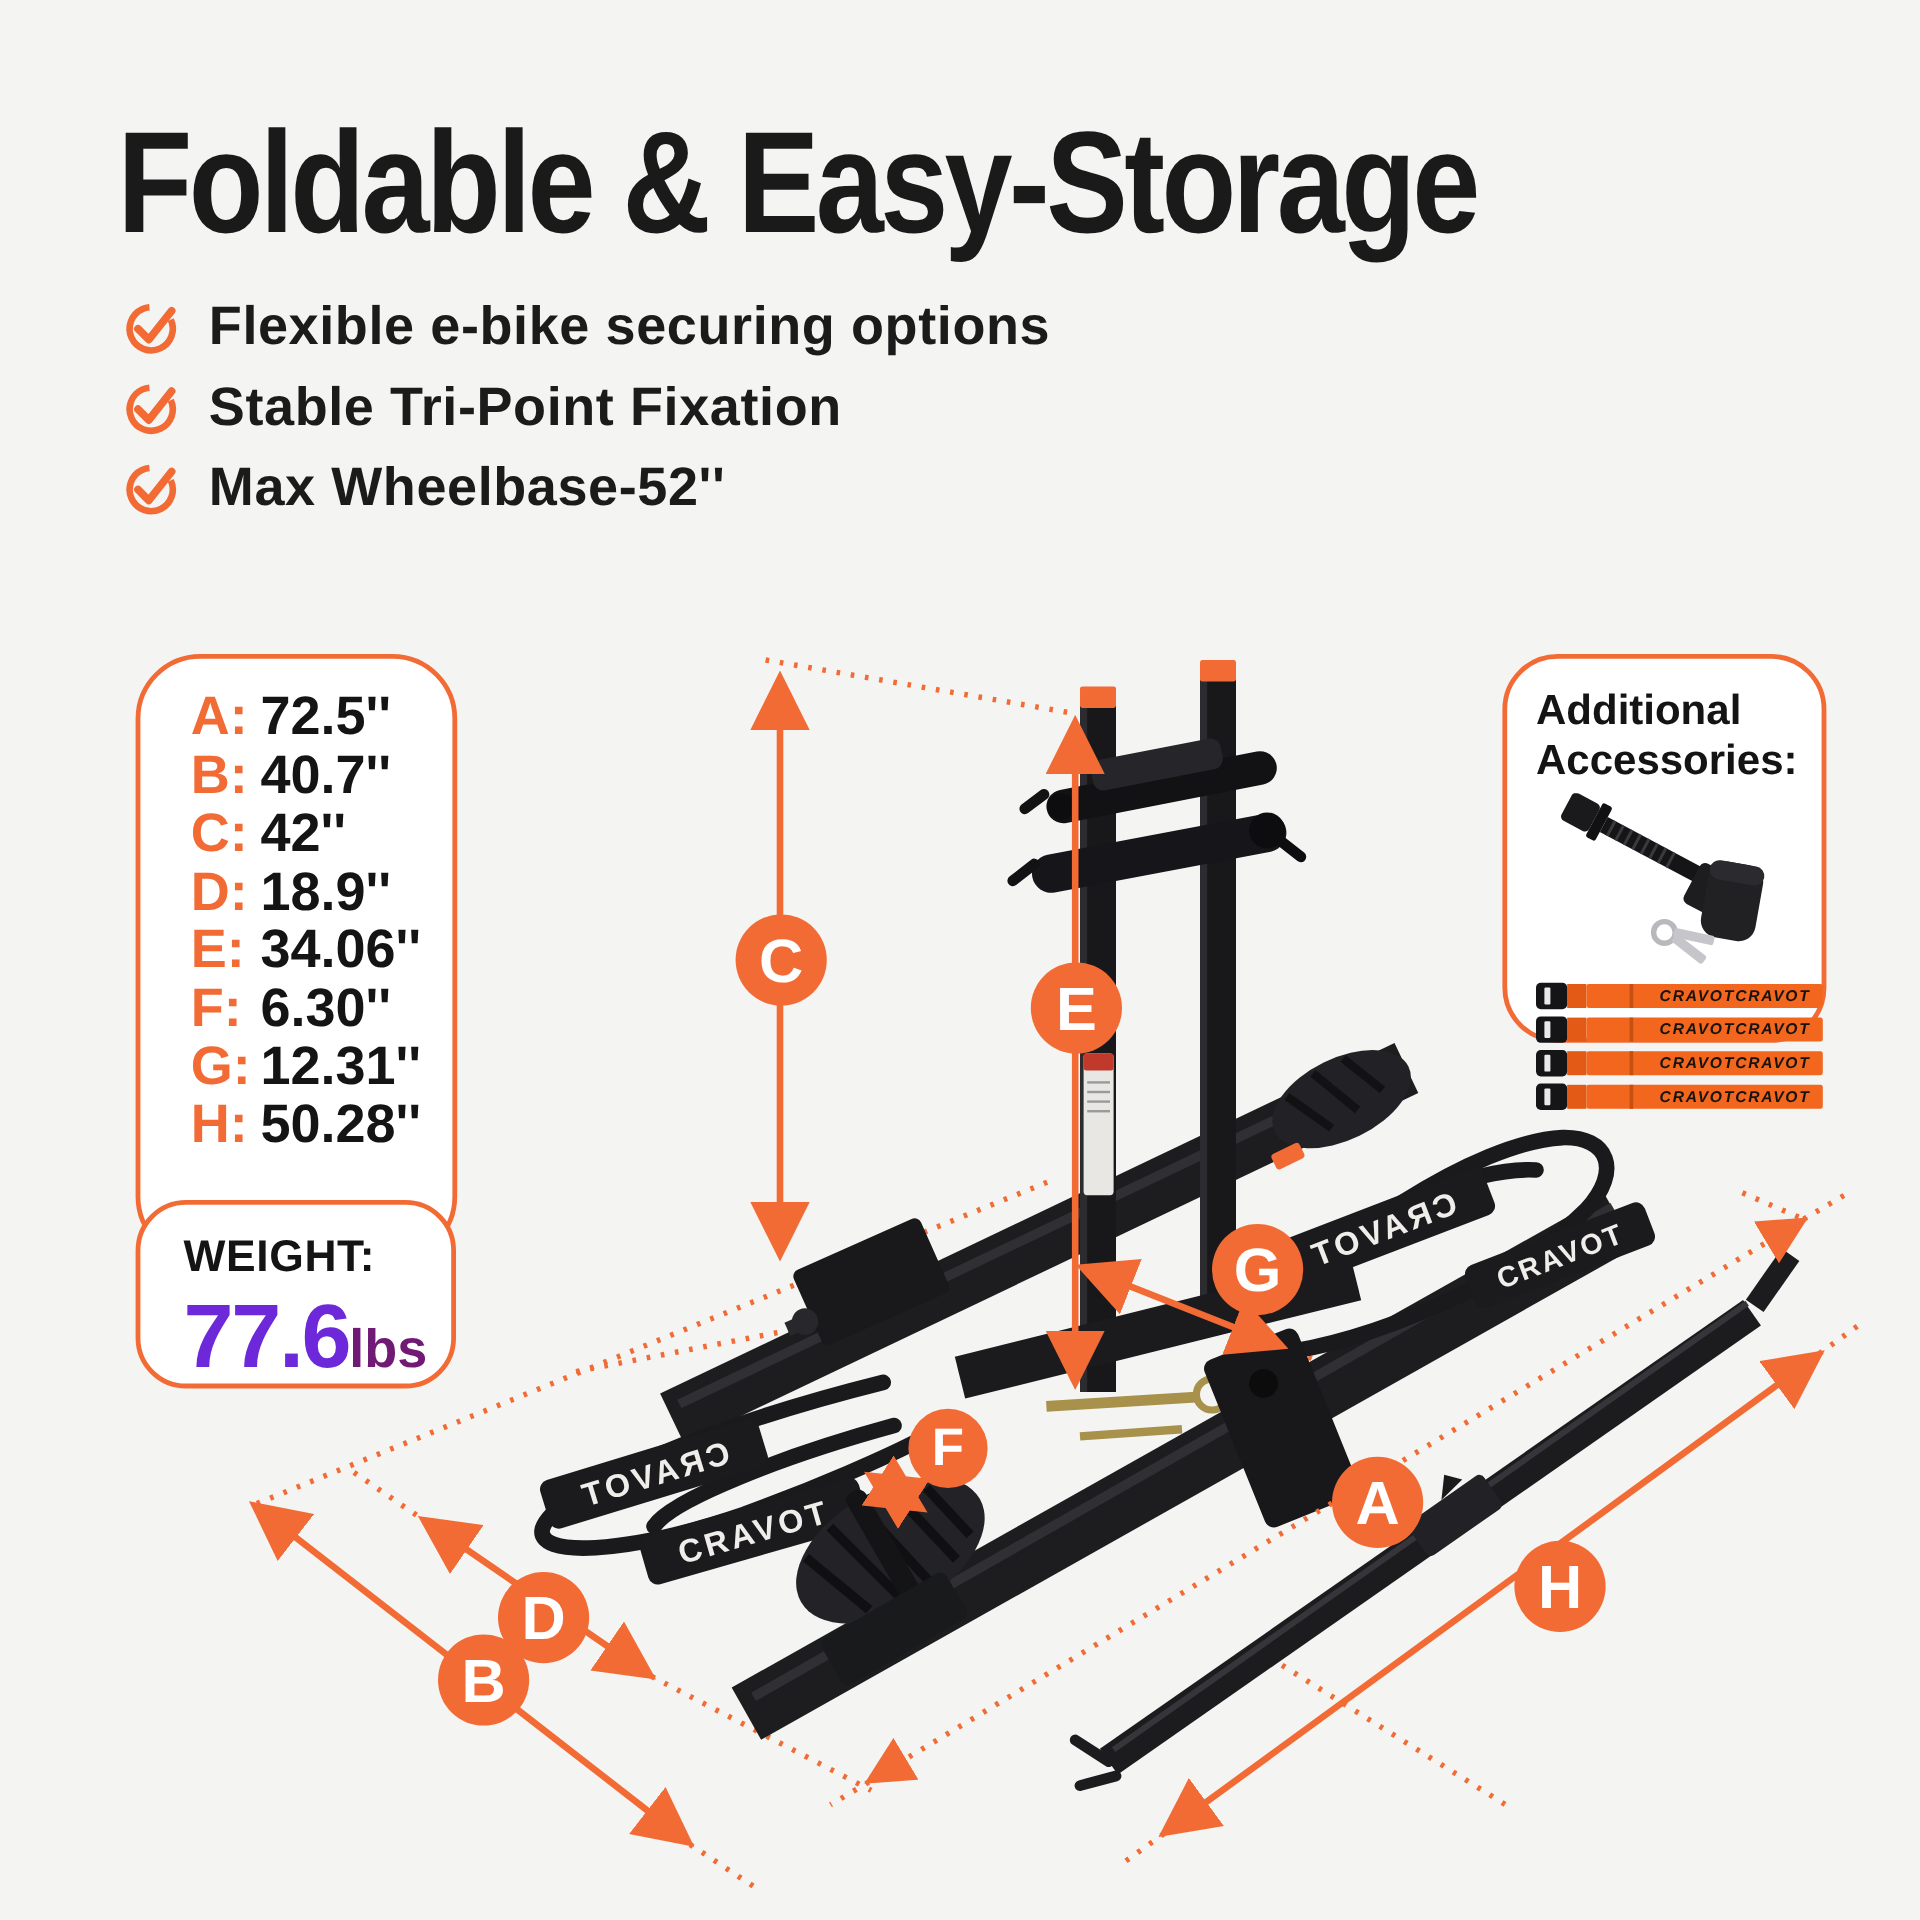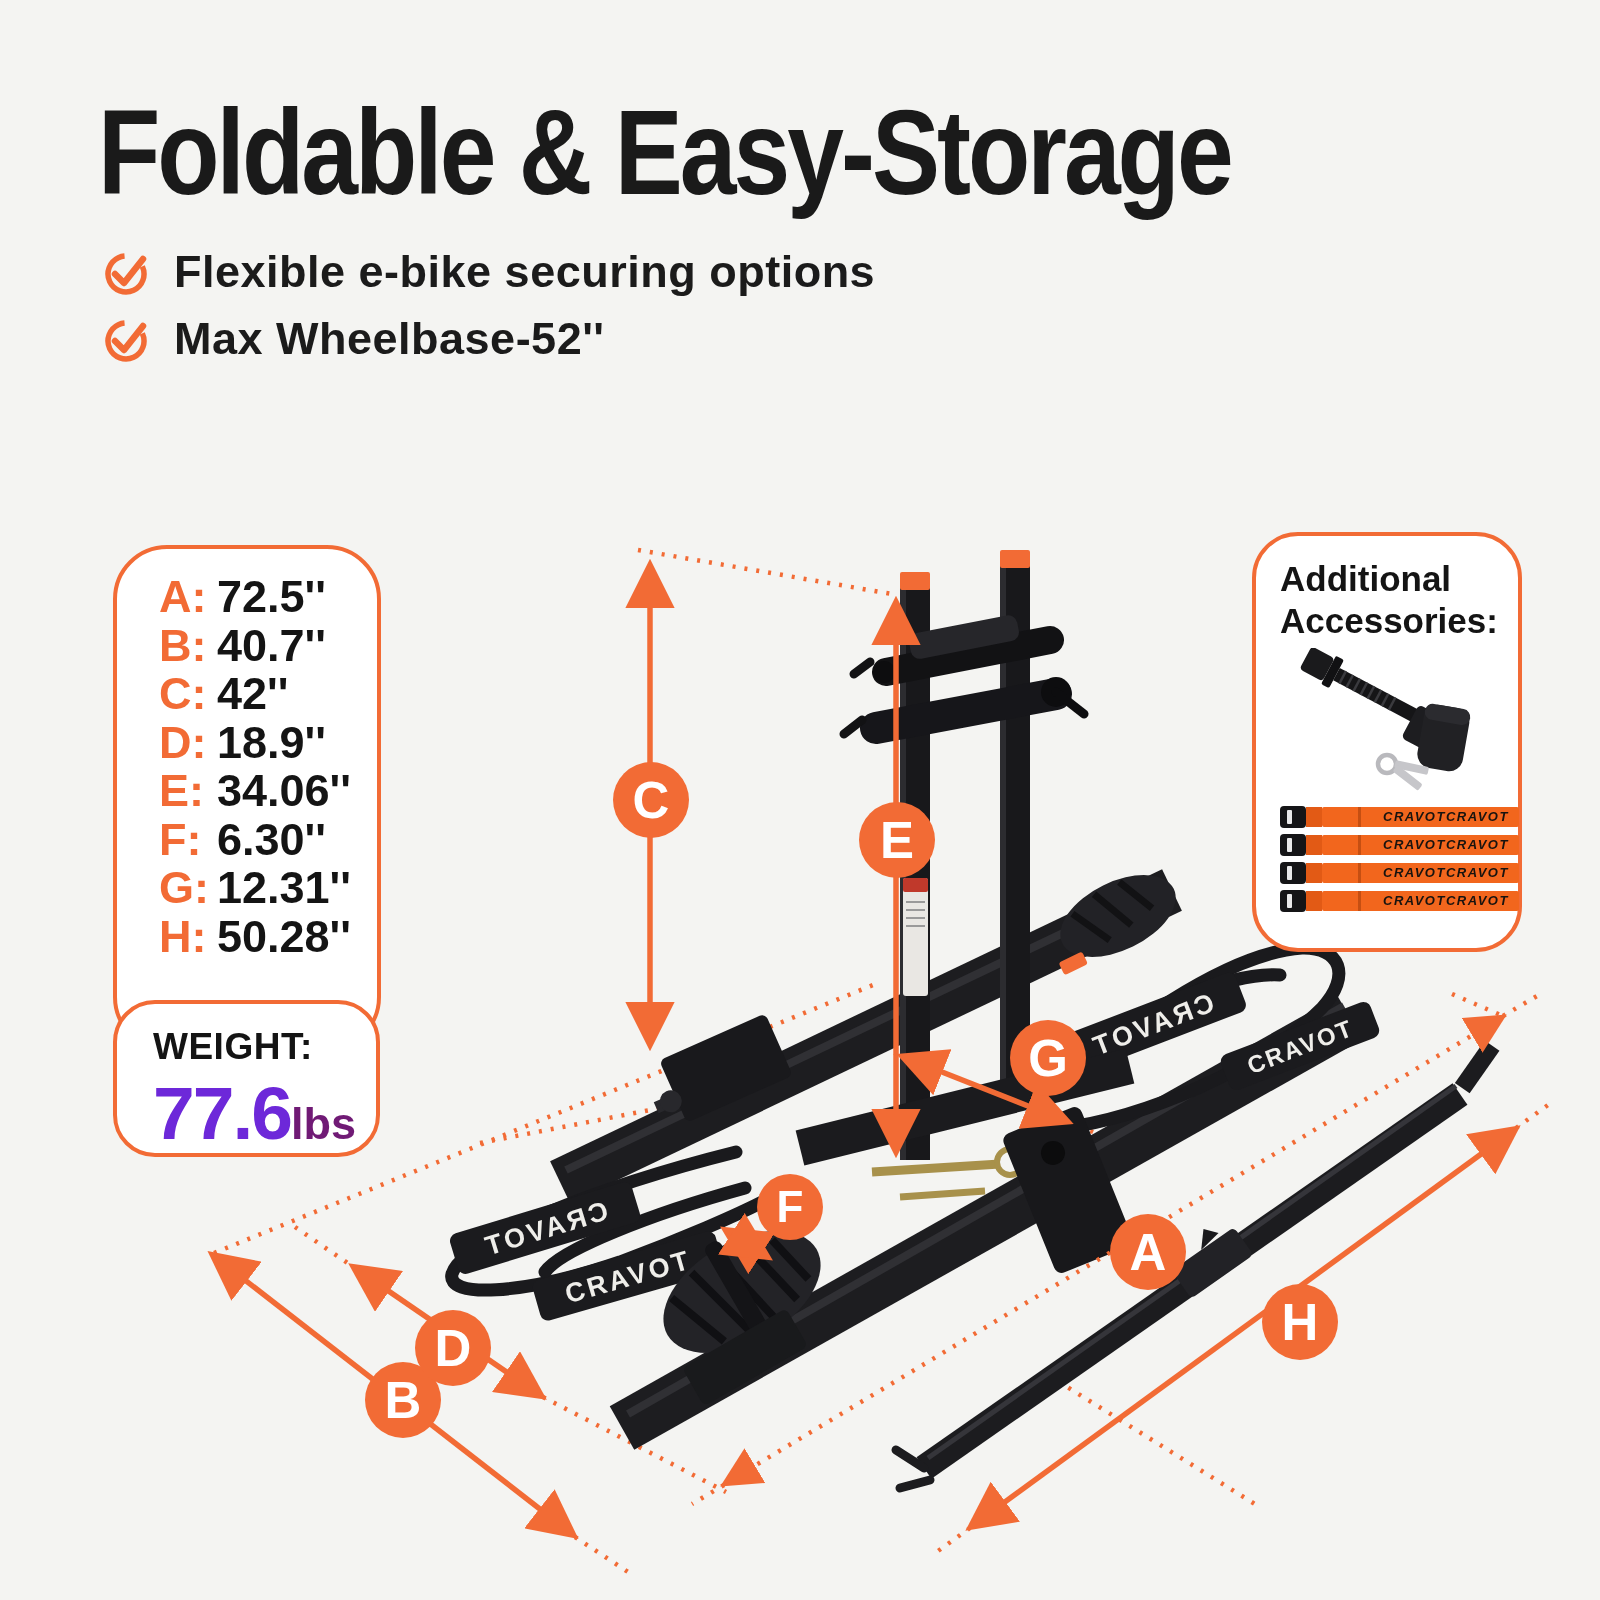--- a/index.html
+++ b/index.html
@@ -35,21 +35,21 @@
     position:absolute; left:113px; top:1000px; width:267px; height:157px;
     background:#FFFFFF; border:4px solid #F26B35; border-radius:42px;
     box-sizing:border-box; padding:22px 12px 0 36px;
   }
   .weight-label { font-size:37px; font-weight:bold; color:#141414; letter-spacing:0.5px; }
   .weight-line { margin-top:2px; white-space:nowrap; }
   .weight-value { font-size:75px; font-weight:bold; color:#6d28d9; letter-spacing:-2px; }
   .weight-unit { font-size:45px; font-weight:bold; color:#701a75; }
   
   .acc-box {
-    position:absolute; left:1252px; top:532px; width:270px; height:420px;
+    position:absolute; left:1252px; top:545px; width:270px; height:324px;
     background:#FFFFFF; border:4px solid #F26B35; border-radius:46px;
     box-sizing:border-box; padding:22px 2px 0 24px;
   }
   .acc-title { font-size:35px; font-weight:bold; line-height:42px; color:#141414; width:210px; }
   .acc-lock { display:block; margin:6px auto 2px auto; }
   .strap-row { display:flex; align-items:center; height:23px; margin-top:5px; }
   .strap-buckle { width:26px; height:22px; background:#151517; border-radius:4px; position:relative; flex:0 0 26px; }
   .strap-buckle:after { content:""; position:absolute; left:7px; top:4px; width:5px; height:14px; background:#e9e9ea; border-radius:1px; }
   .strap-tab { width:16px; height:20px; background:#E25A15; flex:0 0 16px; }
   .strap { flex:1; height:20px; background:#F2661D; border-radius:2px; display:flex; align-items:center; }
@@ -227,20 +227,27 @@
 
 <div class="title">Foldable &amp; Easy-Storage</div>
 
 <div class="features">
     <div class="feature-row">
       <svg class="check" viewBox="0 0 48 48">
        <circle cx="24" cy="26" r="18" fill="none" stroke="#F26B35" stroke-width="5.5" pathLength="119" stroke-dasharray="96 23" transform="rotate(-25 24 26)"></circle>
        <path d="M13 26 L22 35 L41 11" fill="none" stroke="#F26B35" stroke-width="6.5" stroke-linecap="round" stroke-linejoin="round"></path>
      </svg>
      <span class="feature-text">Flexible e-bike securing options</span>
+    </div>
+    <div class="feature-row">
+      <svg class="check" viewBox="0 0 48 48">
+       <circle cx="24" cy="26" r="18" fill="none" stroke="#F26B35" stroke-width="5.5" pathLength="119" stroke-dasharray="96 23" transform="rotate(-25 24 26)"></circle>
+       <path d="M13 26 L22 35 L41 11" fill="none" stroke="#F26B35" stroke-width="6.5" stroke-linecap="round" stroke-linejoin="round"></path>
+     </svg>
+     <span class="feature-text">Stable Tri-Point Fixation</span>
     </div>
     <div class="feature-row">
       <svg class="check" viewBox="0 0 48 48">
        <circle cx="24" cy="26" r="18" fill="none" stroke="#F26B35" stroke-width="5.5" pathLength="119" stroke-dasharray="96 23" transform="rotate(-25 24 26)"></circle>
        <path d="M13 26 L22 35 L41 11" fill="none" stroke="#F26B35" stroke-width="6.5" stroke-linecap="round" stroke-linejoin="round"></path>
      </svg>
      <span class="feature-text">Max Wheelbase-52''</span>
     </div>
   </div>
 

